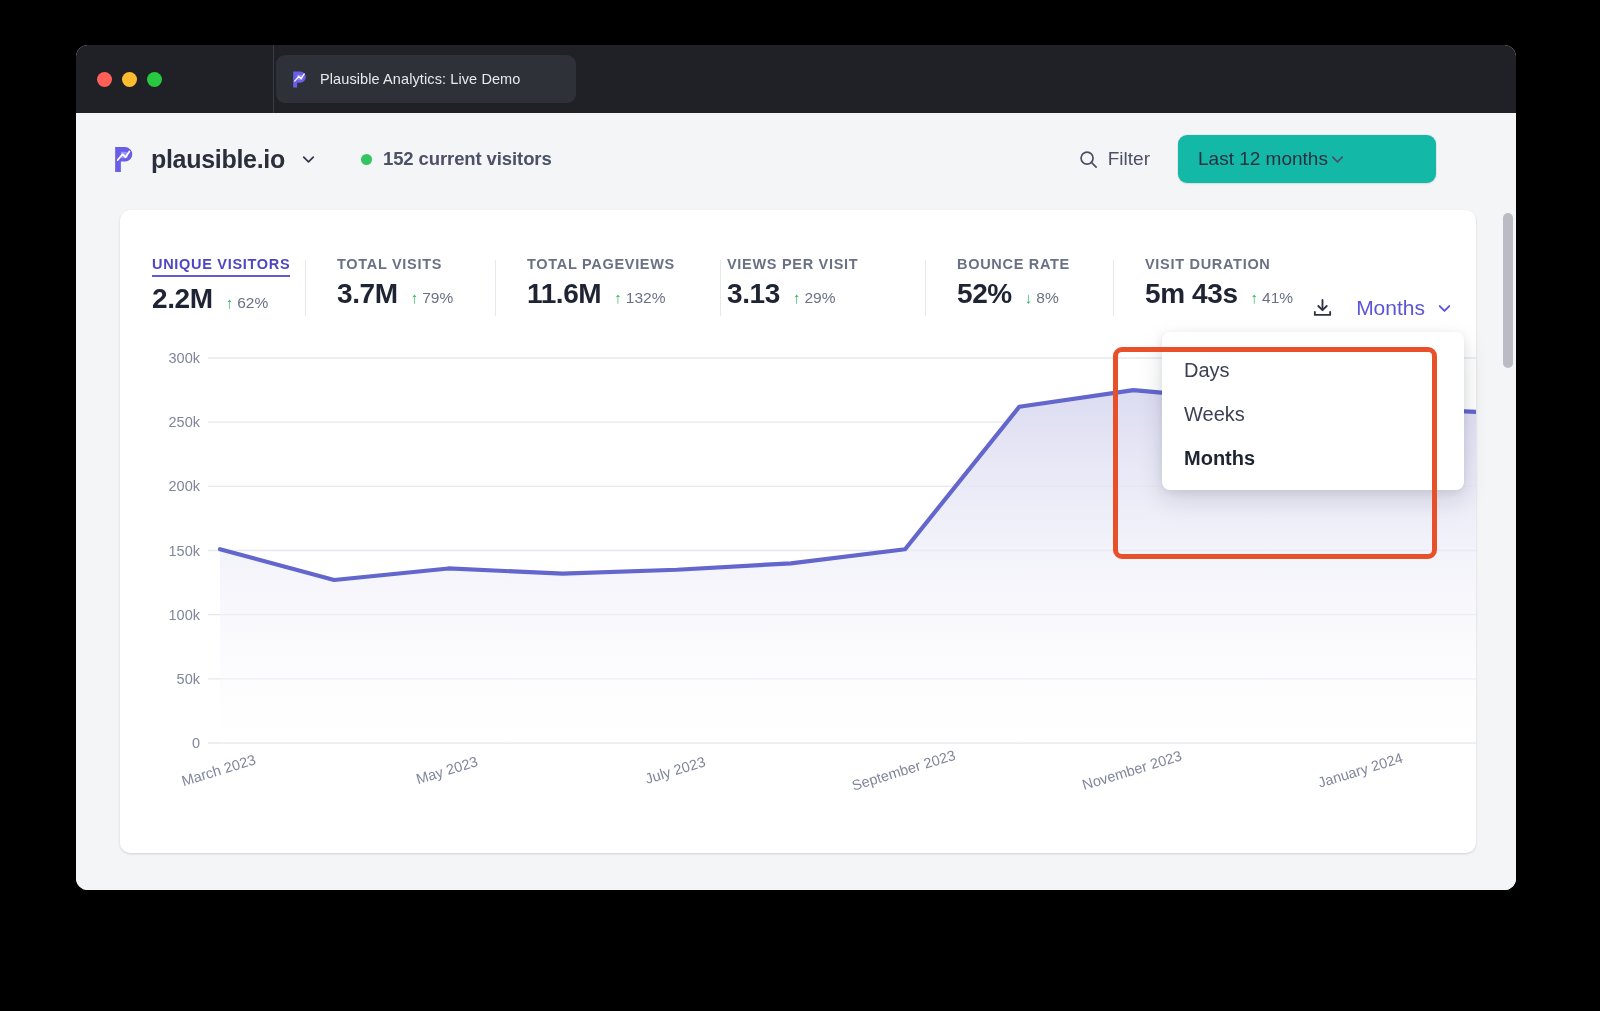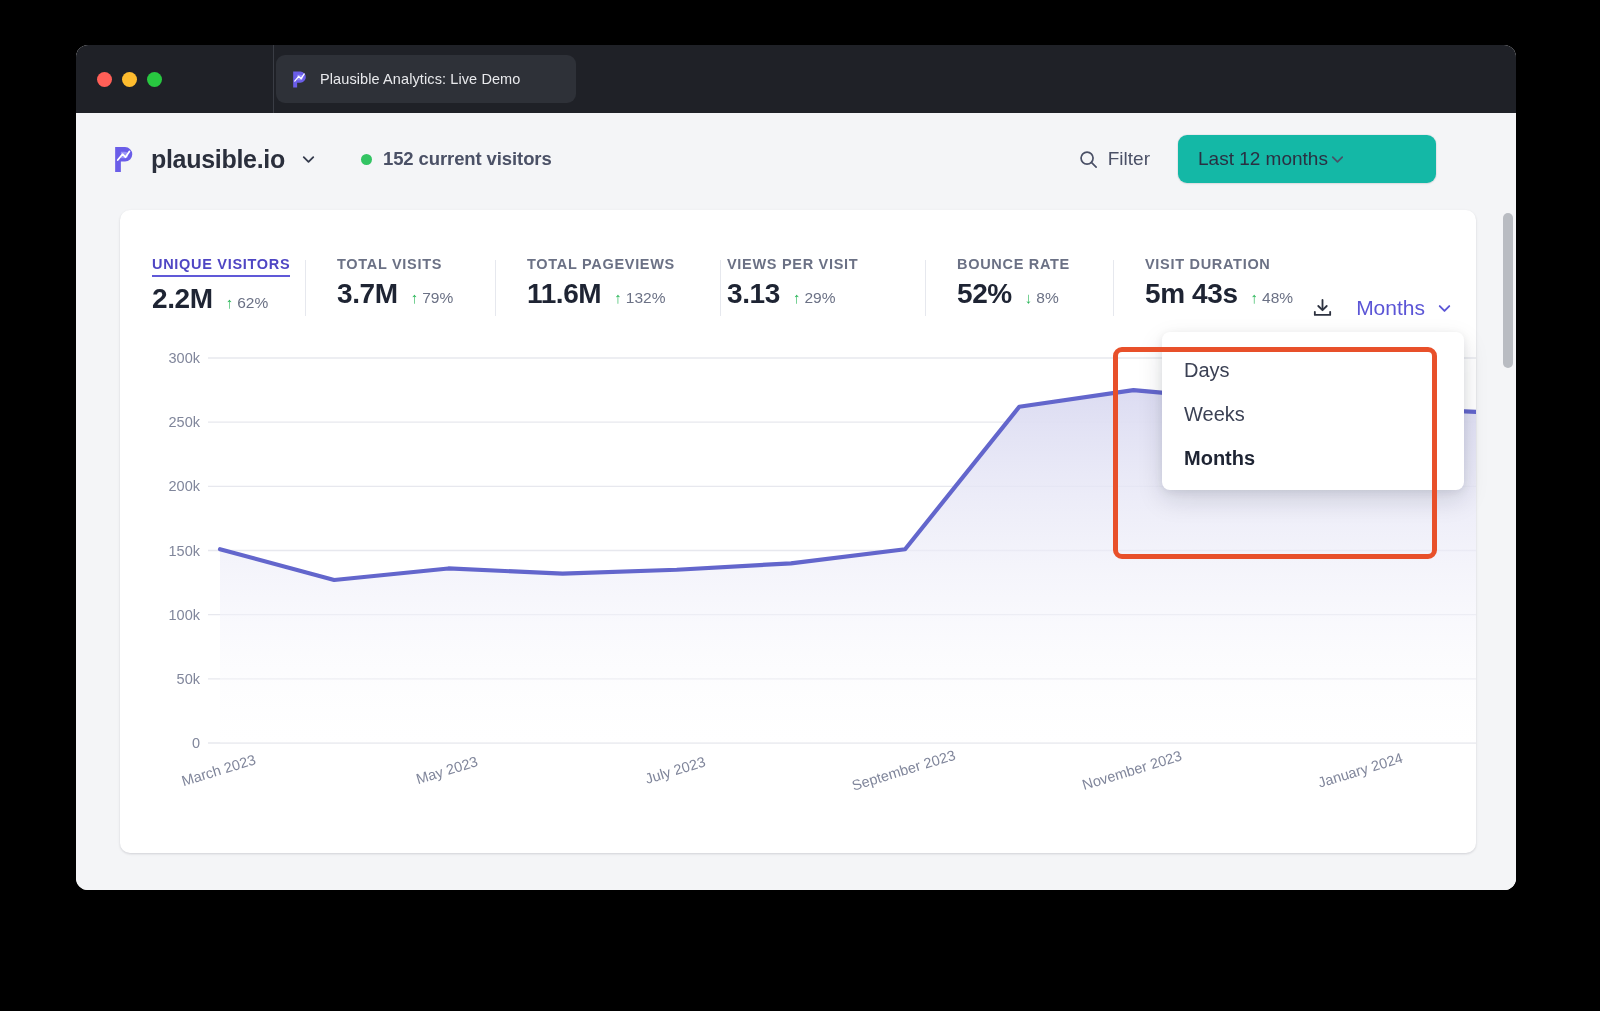--- a/index.html
+++ b/index.html
@@ -315,21 +315,21 @@
               <span>8%</span>
             </span>
           </span>
         </div>
         <div class="metric m5">
           <span class="metric-label">VISIT DURATION</span>
           <span class="metric-row">
             <span class="metric-value">5m 43s</span>
             <span class="metric-change">
               <span class="arrow-up">↑</span>
-              <span>48%</span>
+              <span>41%</span>
             </span>
           </span>
         </div>
       </div>
 
       <div class="chart-area">
         <svg class="chart-svg" viewBox="0 0 1356 523" preserveAspectRatio="none">
           <defs>
             <linearGradient id="areaGrad" x1="0" y1="0" x2="0" y2="1">
               <stop offset="0%" stop-color="#dcdcf2" stop-opacity="1"></stop>

